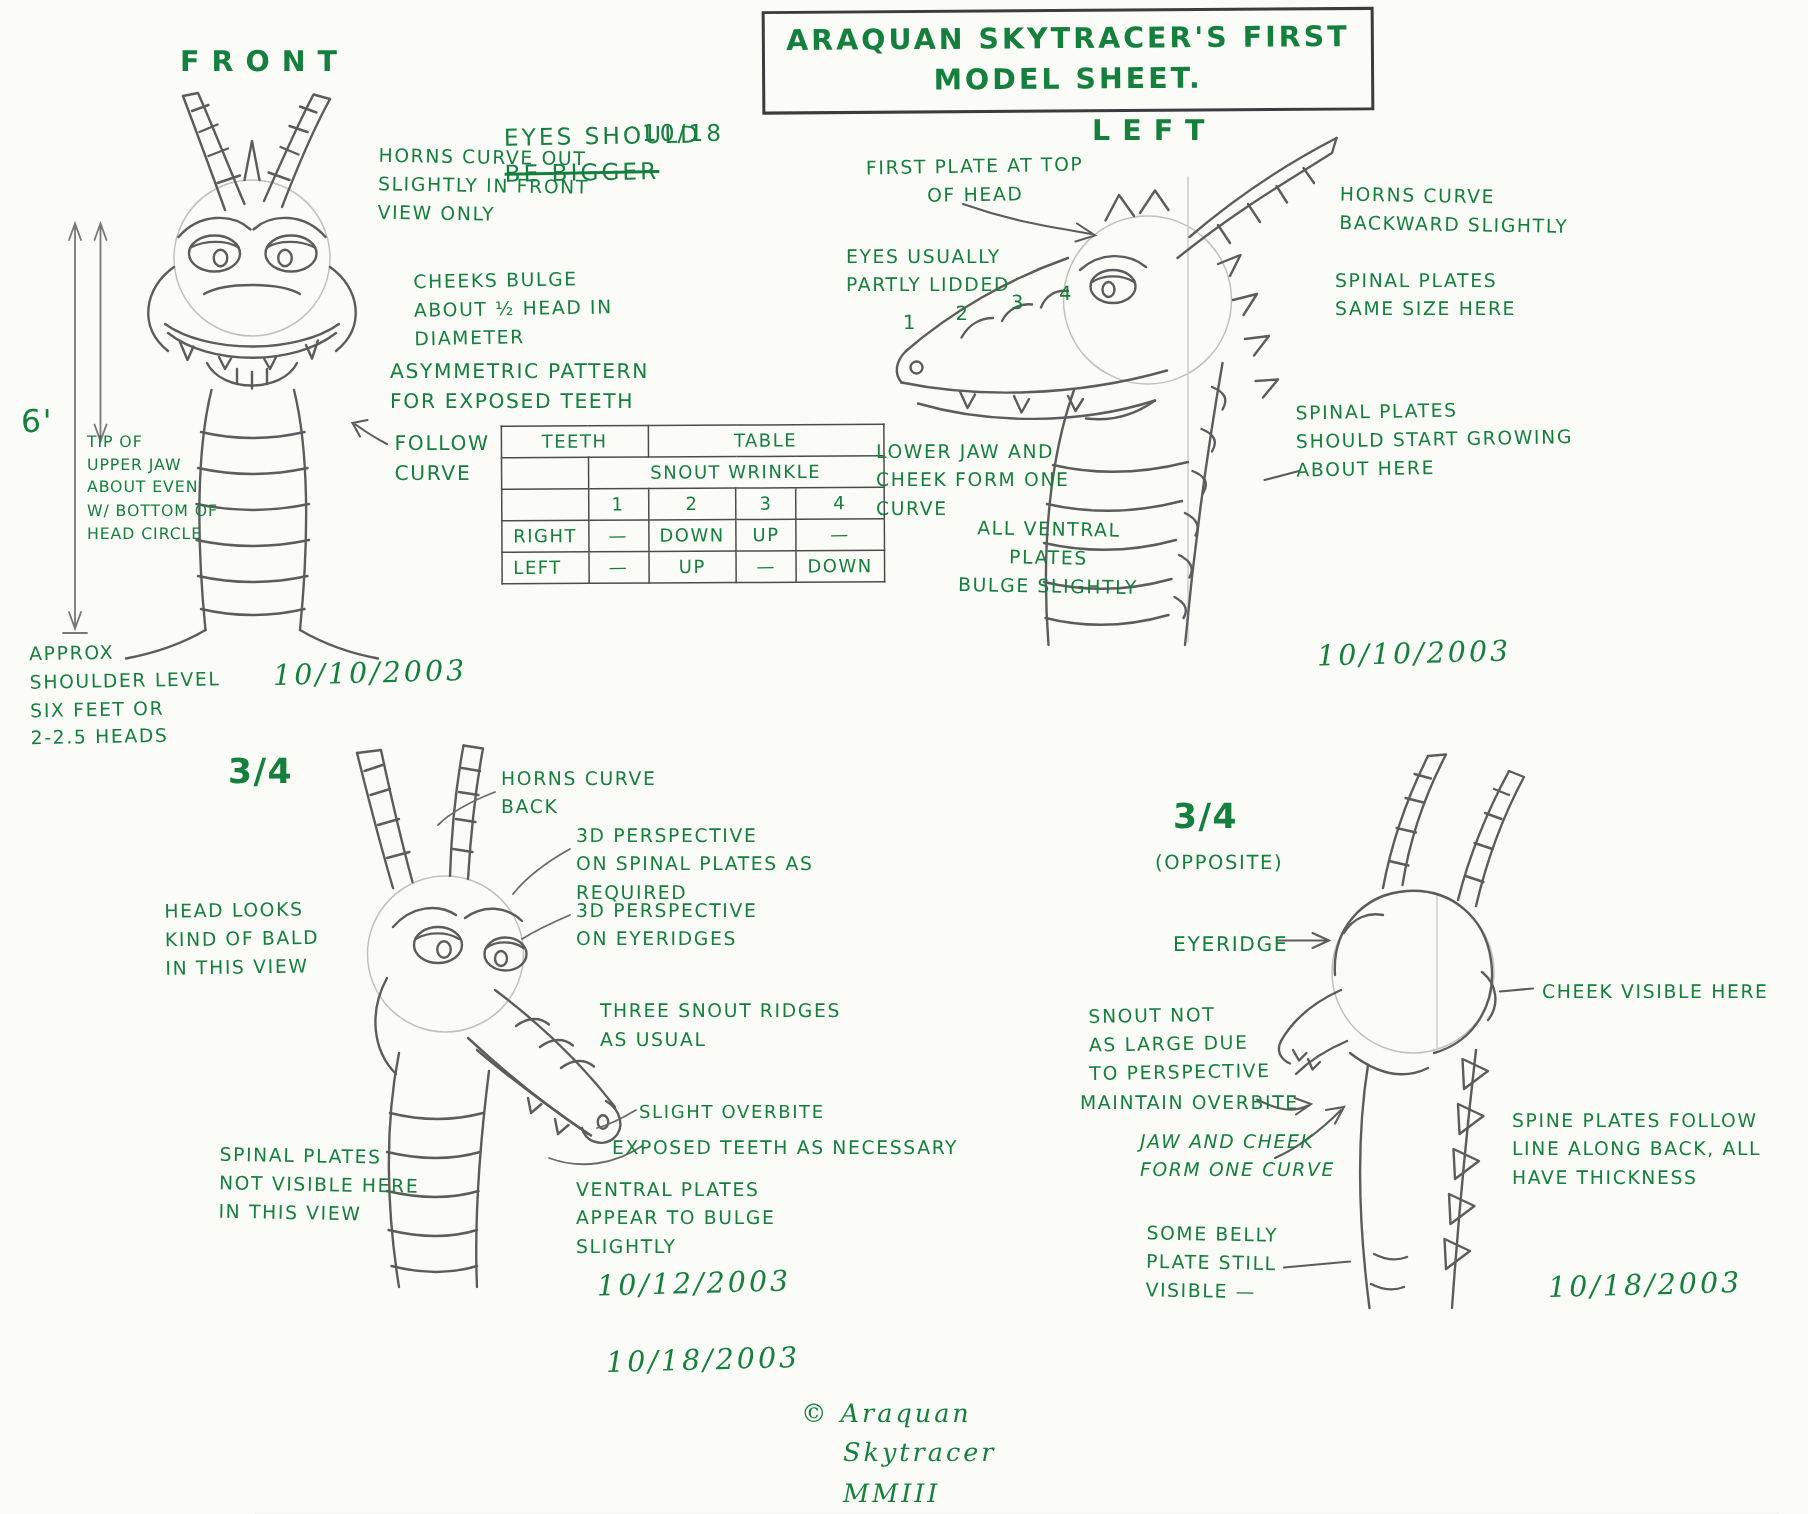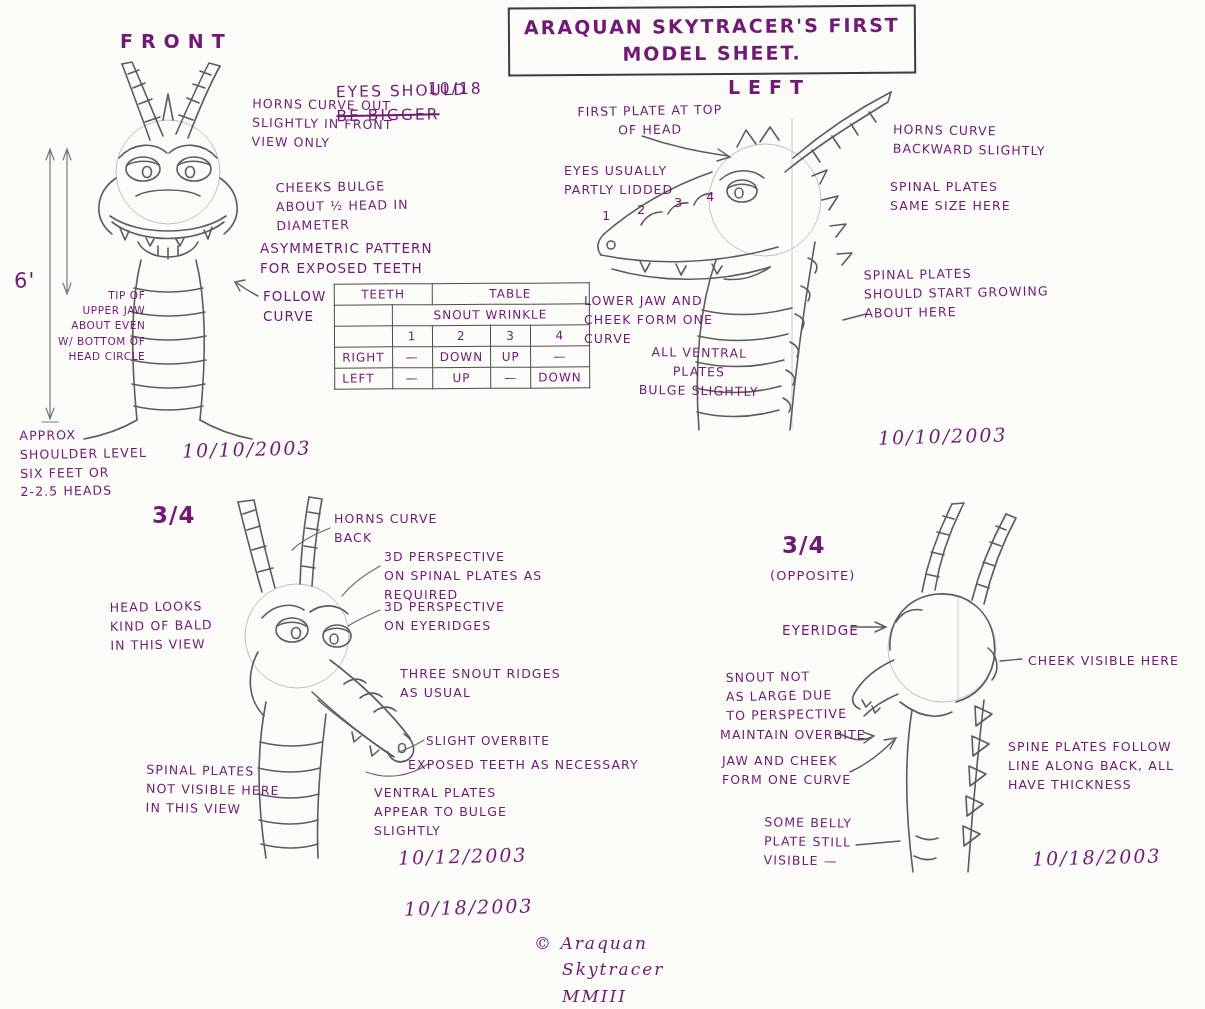--- a/index.html
+++ b/index.html
@@ -1,28 +1,28 @@
 <!DOCTYPE html>
 <html><head>
 <meta charset="utf-8">
 <style>
   * { margin:0; padding:0; box-sizing:border-box; }
   html,body { background:#e9e9e7; }
   .sheet {
     position:relative; width:1205px; height:1009px;
     background:#fbfbf8; overflow:hidden;
-    font-family:"DejaVu Sans", sans-serif; color:#701a75;
+    font-family:"DejaVu Sans", sans-serif; color:#15803d;
   }
   svg.art { position:absolute; left:0; top:0; }
   .note {
     position:absolute; white-space:pre-line;
     font-size:12.5px; line-height:1.5; letter-spacing:1.1px; font-weight:500;
   }
   .big { font-size:15.5px; letter-spacing:2px; }
-  .small { font-size:10.5px; line-height:1.45; letter-spacing:.6px;text-align:right; }
+  .small { font-size:10.5px; line-height:1.45; letter-spacing:.6px; }
   .center { text-align:center; }
   .view-label {
     position:absolute; font-size:19px; letter-spacing:8px; font-weight:600;
   }
   .fraction { font-size:23px; letter-spacing:1px; font-weight:600;text-align:right; }
   .date {
     position:absolute; font-family:"DejaVu Serif", serif; font-style:italic;
     font-size:19px; letter-spacing:2px; transform:rotate(-1.5deg);
   }
   .title-box {
@@ -333,35 +333,35 @@
   <div class="note r1" style="left:110px;top:598px;">HEAD LOOKS
 KIND OF BALD
 IN THIS VIEW</div>
   <div class="note" style="left:400px;top:665px;">THREE SNOUT RIDGES
 AS USUAL</div>
   <div class="note" style="left:426px;top:732px;font-size:12px;">SLIGHT OVERBITE</div>
   <div class="note" style="left:408px;top:756px;">EXPOSED TEETH AS NECESSARY</div>
   <div class="note r2" style="left:146px;top:762px;">SPINAL PLATES
 NOT VISIBLE HERE
 IN THIS VIEW</div>
-  <div class="note" style="left:374px;top:784px;">VENTRAL PLATES
+  <div class="note" style="left:384px;top:784px;">VENTRAL PLATES
 APPEAR TO BULGE
 SLIGHTLY</div>
   <div class="date" style="left:398px;top:845px;">10/12/2003</div>
   <div class="date" style="left:404px;top:896px;">10/18/2003</div>
 
   <div class="view-label fraction" style="left:782px;top:532px;">3/4</div>
   <div class="note" style="left:770px;top:566px;font-size:13px;">(OPPOSITE)</div>
   <div class="note" style="left:782px;top:620px;font-size:13.5px;">EYERIDGE</div>
   <div class="note" style="left:1028px;top:652px;width:170px;">CHEEK VISIBLE HERE</div>
   <div class="note r1" style="left:726px;top:668px;">SNOUT NOT
 AS LARGE DUE
 TO PERSPECTIVE</div>
   <div class="note" style="left:720px;top:726px;">MAINTAIN OVERBITE</div>
-  <div class="note" style="left:722px;top:752px;">JAW AND CHEEK
+  <div class="note" style="left:760px;top:752px;font-style:italic;">JAW AND CHEEK
 FORM ONE CURVE</div>
   <div class="note r2" style="left:764px;top:814px;">SOME BELLY
 PLATE STILL
 VISIBLE  —</div>
   <div class="note" style="left:1008px;top:738px;">SPINE PLATES FOLLOW
 LINE ALONG BACK, ALL
 HAVE THICKNESS</div>
   <div class="date" style="left:1032px;top:846px;">10/18/2003</div>
 
   <div class="copy" style="left:534px;top:930px;">

